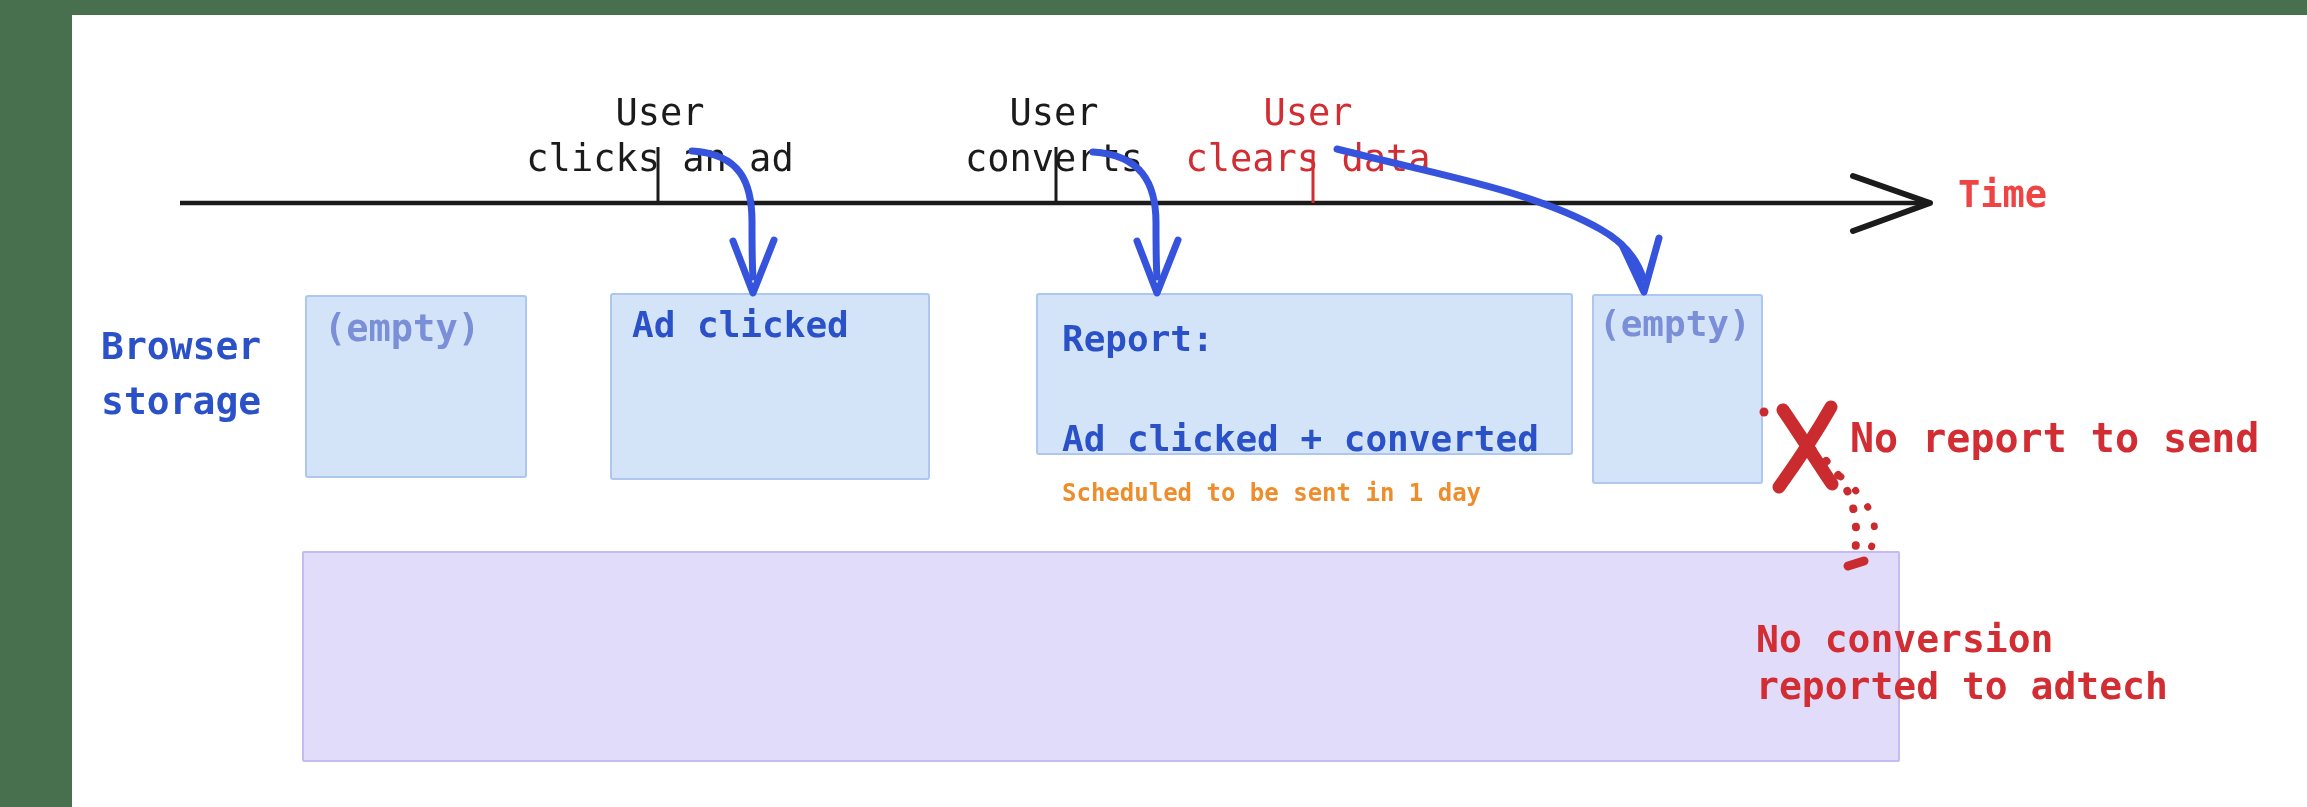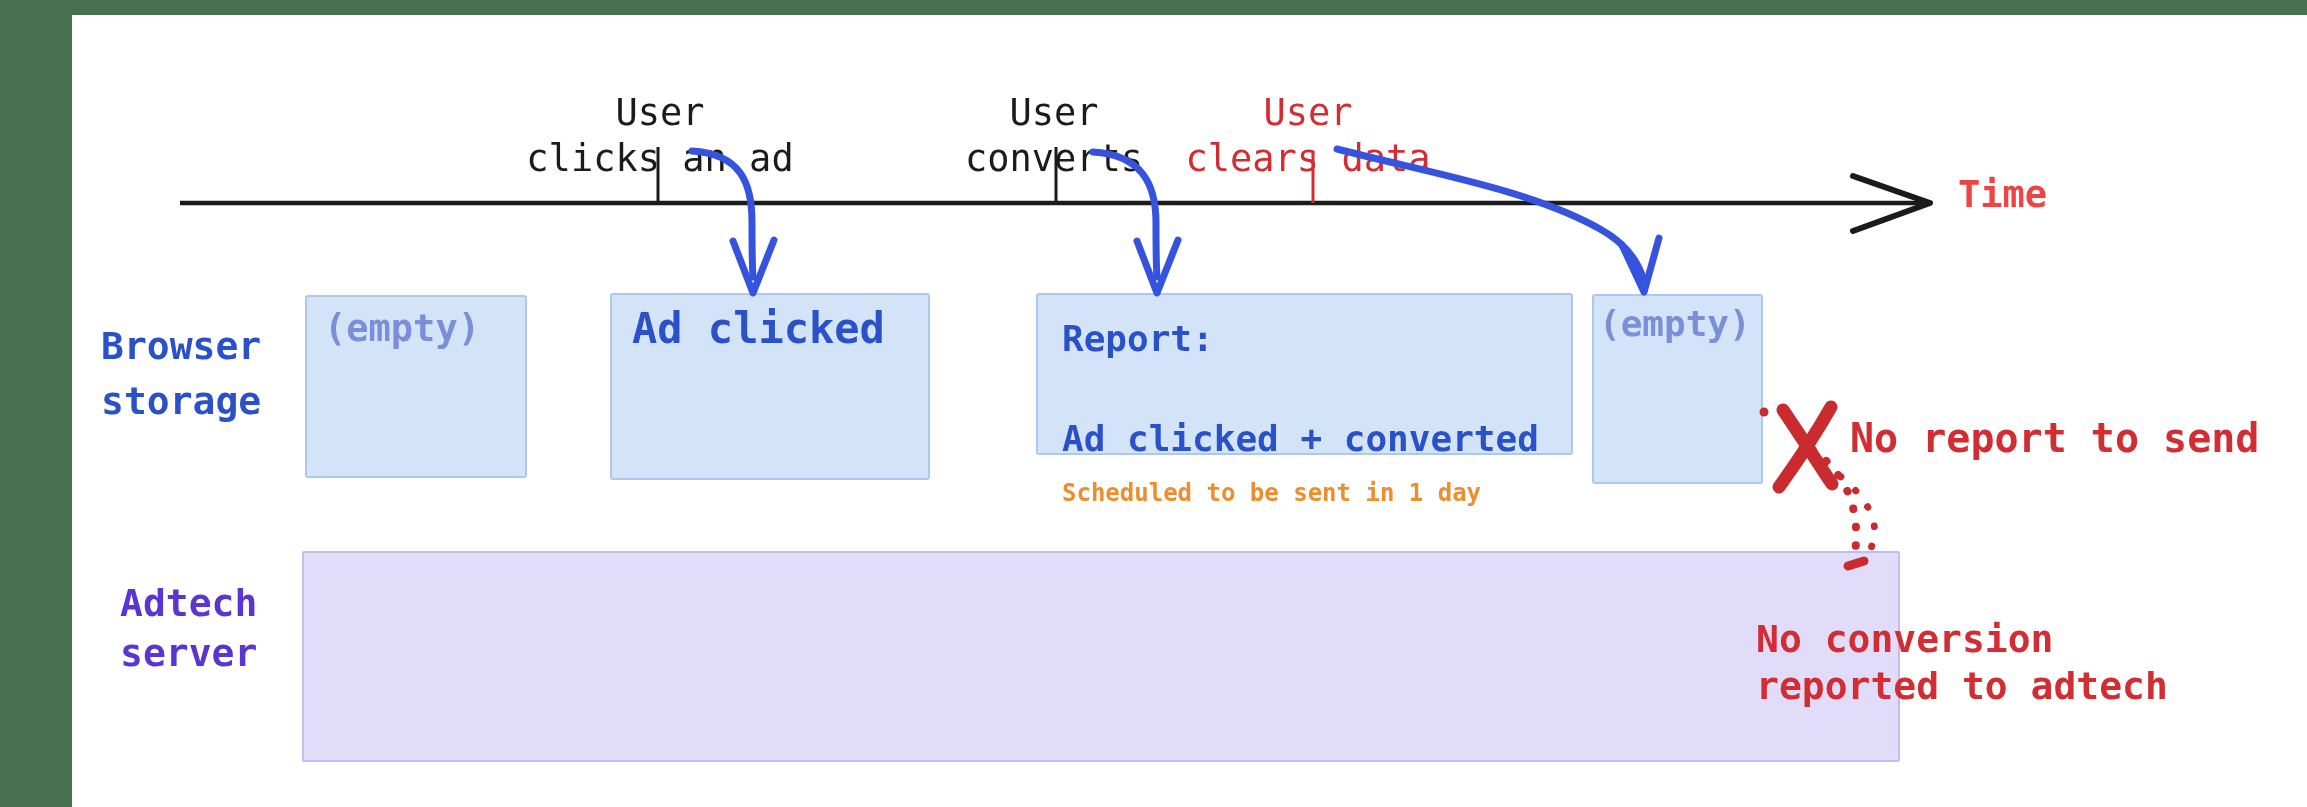--- a/index.html
+++ b/index.html
@@ -20,21 +20,21 @@
   .row-label{position:absolute;font-weight:bold;white-space:pre-line;}
   #browser-storage-label{left:101px;top:319px;font-size:38px;line-height:55px;color:#2b51c8;}
   #adtech-server-label{left:120px;top:578px;font-size:38px;line-height:50px;color:#5b35d2;}
   .storage-box{
     position:absolute;background:#d4e4f8;border:2.5px solid #aec7ee;border-radius:3px;
     box-sizing:border-box;font-weight:bold;
   }
   #box-empty-1{left:305px;top:295px;width:222px;height:183px;padding:10px 0 0 17px;
     font-size:37px;color:#7b8ed8;}
   #box-ad-clicked{left:610px;top:293px;width:320px;height:187px;padding:9px 0 0 20px;
-    font-size:42px;color:#2b51c8;}
+    font-size:36px;color:#2b51c8;}
   #box-report{left:1036px;top:293px;width:537px;height:162px;padding:19px 0 0 24px;
     font-size:36px;color:#2b51c8;}
   #box-report .report-lines{line-height:50px;white-space:pre-line;}
   #box-report .report-note{margin-top:13px;font-size:24px;line-height:32px;color:#ee8d2b;}
   #box-empty-2{left:1592px;top:294px;width:171px;height:190px;padding:7px 0 0 5px;
     font-size:36px;color:#7b8ed8;}
   #adtech-server-box{
     position:absolute;left:302px;top:551px;width:1598px;height:211px;
     background:#e1dcfa;border:2.5px solid #c6baf1;border-radius:2px;box-sizing:border-box;
   }
@@ -55,22 +55,20 @@
 clicks an ad</div>
   <div class="event-label mono" style="left:884px;">User
 converts</div>
   <div class="event-label mono event-red" style="left:1138px;">User
 clears data</div>
 
   <div class="axis-label">Time</div>
 
   <div id="browser-storage-label" class="row-label">Browser
 storage</div>
-  <div id="adtech-server-label" class="row-label">Adtech
-server</div>
 
   <div id="box-empty-1" class="storage-box">
     <span>(empty)</span>
   </div>
   <div id="box-ad-clicked" class="storage-box">
     <span>Ad clicked</span>
   </div>
   <div id="box-report" class="storage-box">
     <div class="report-lines"><span>Report:</span>
 

